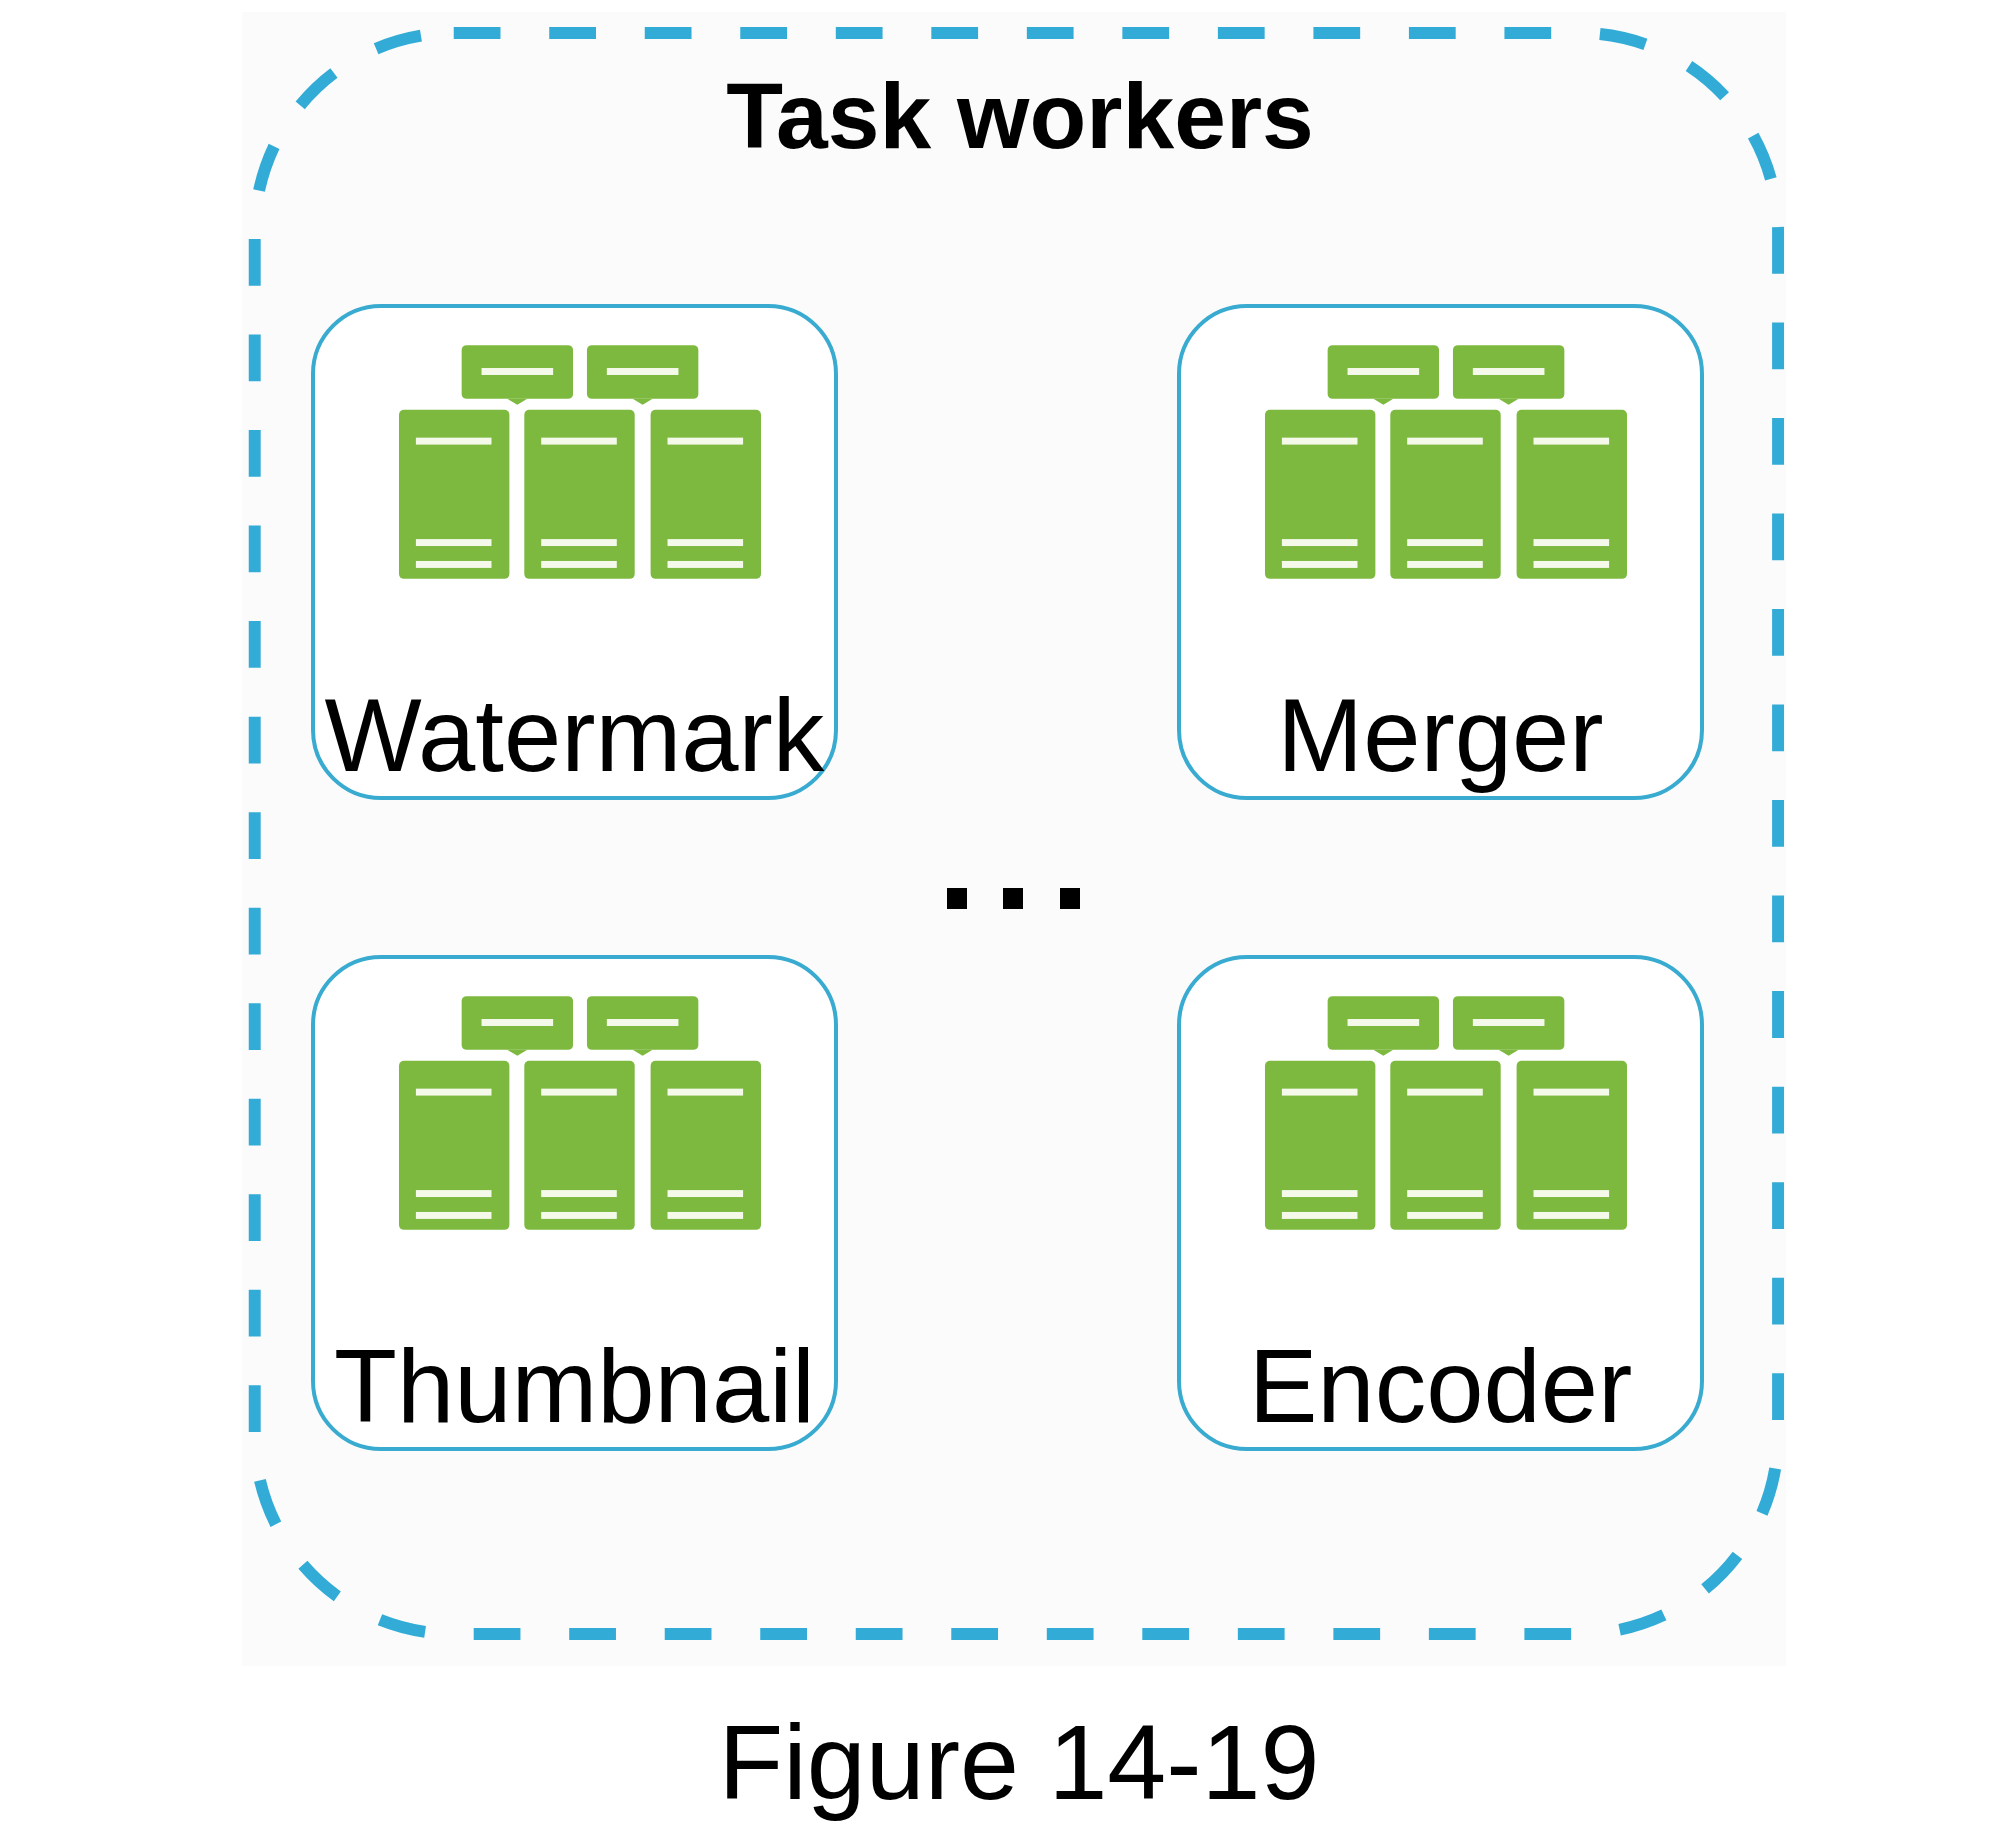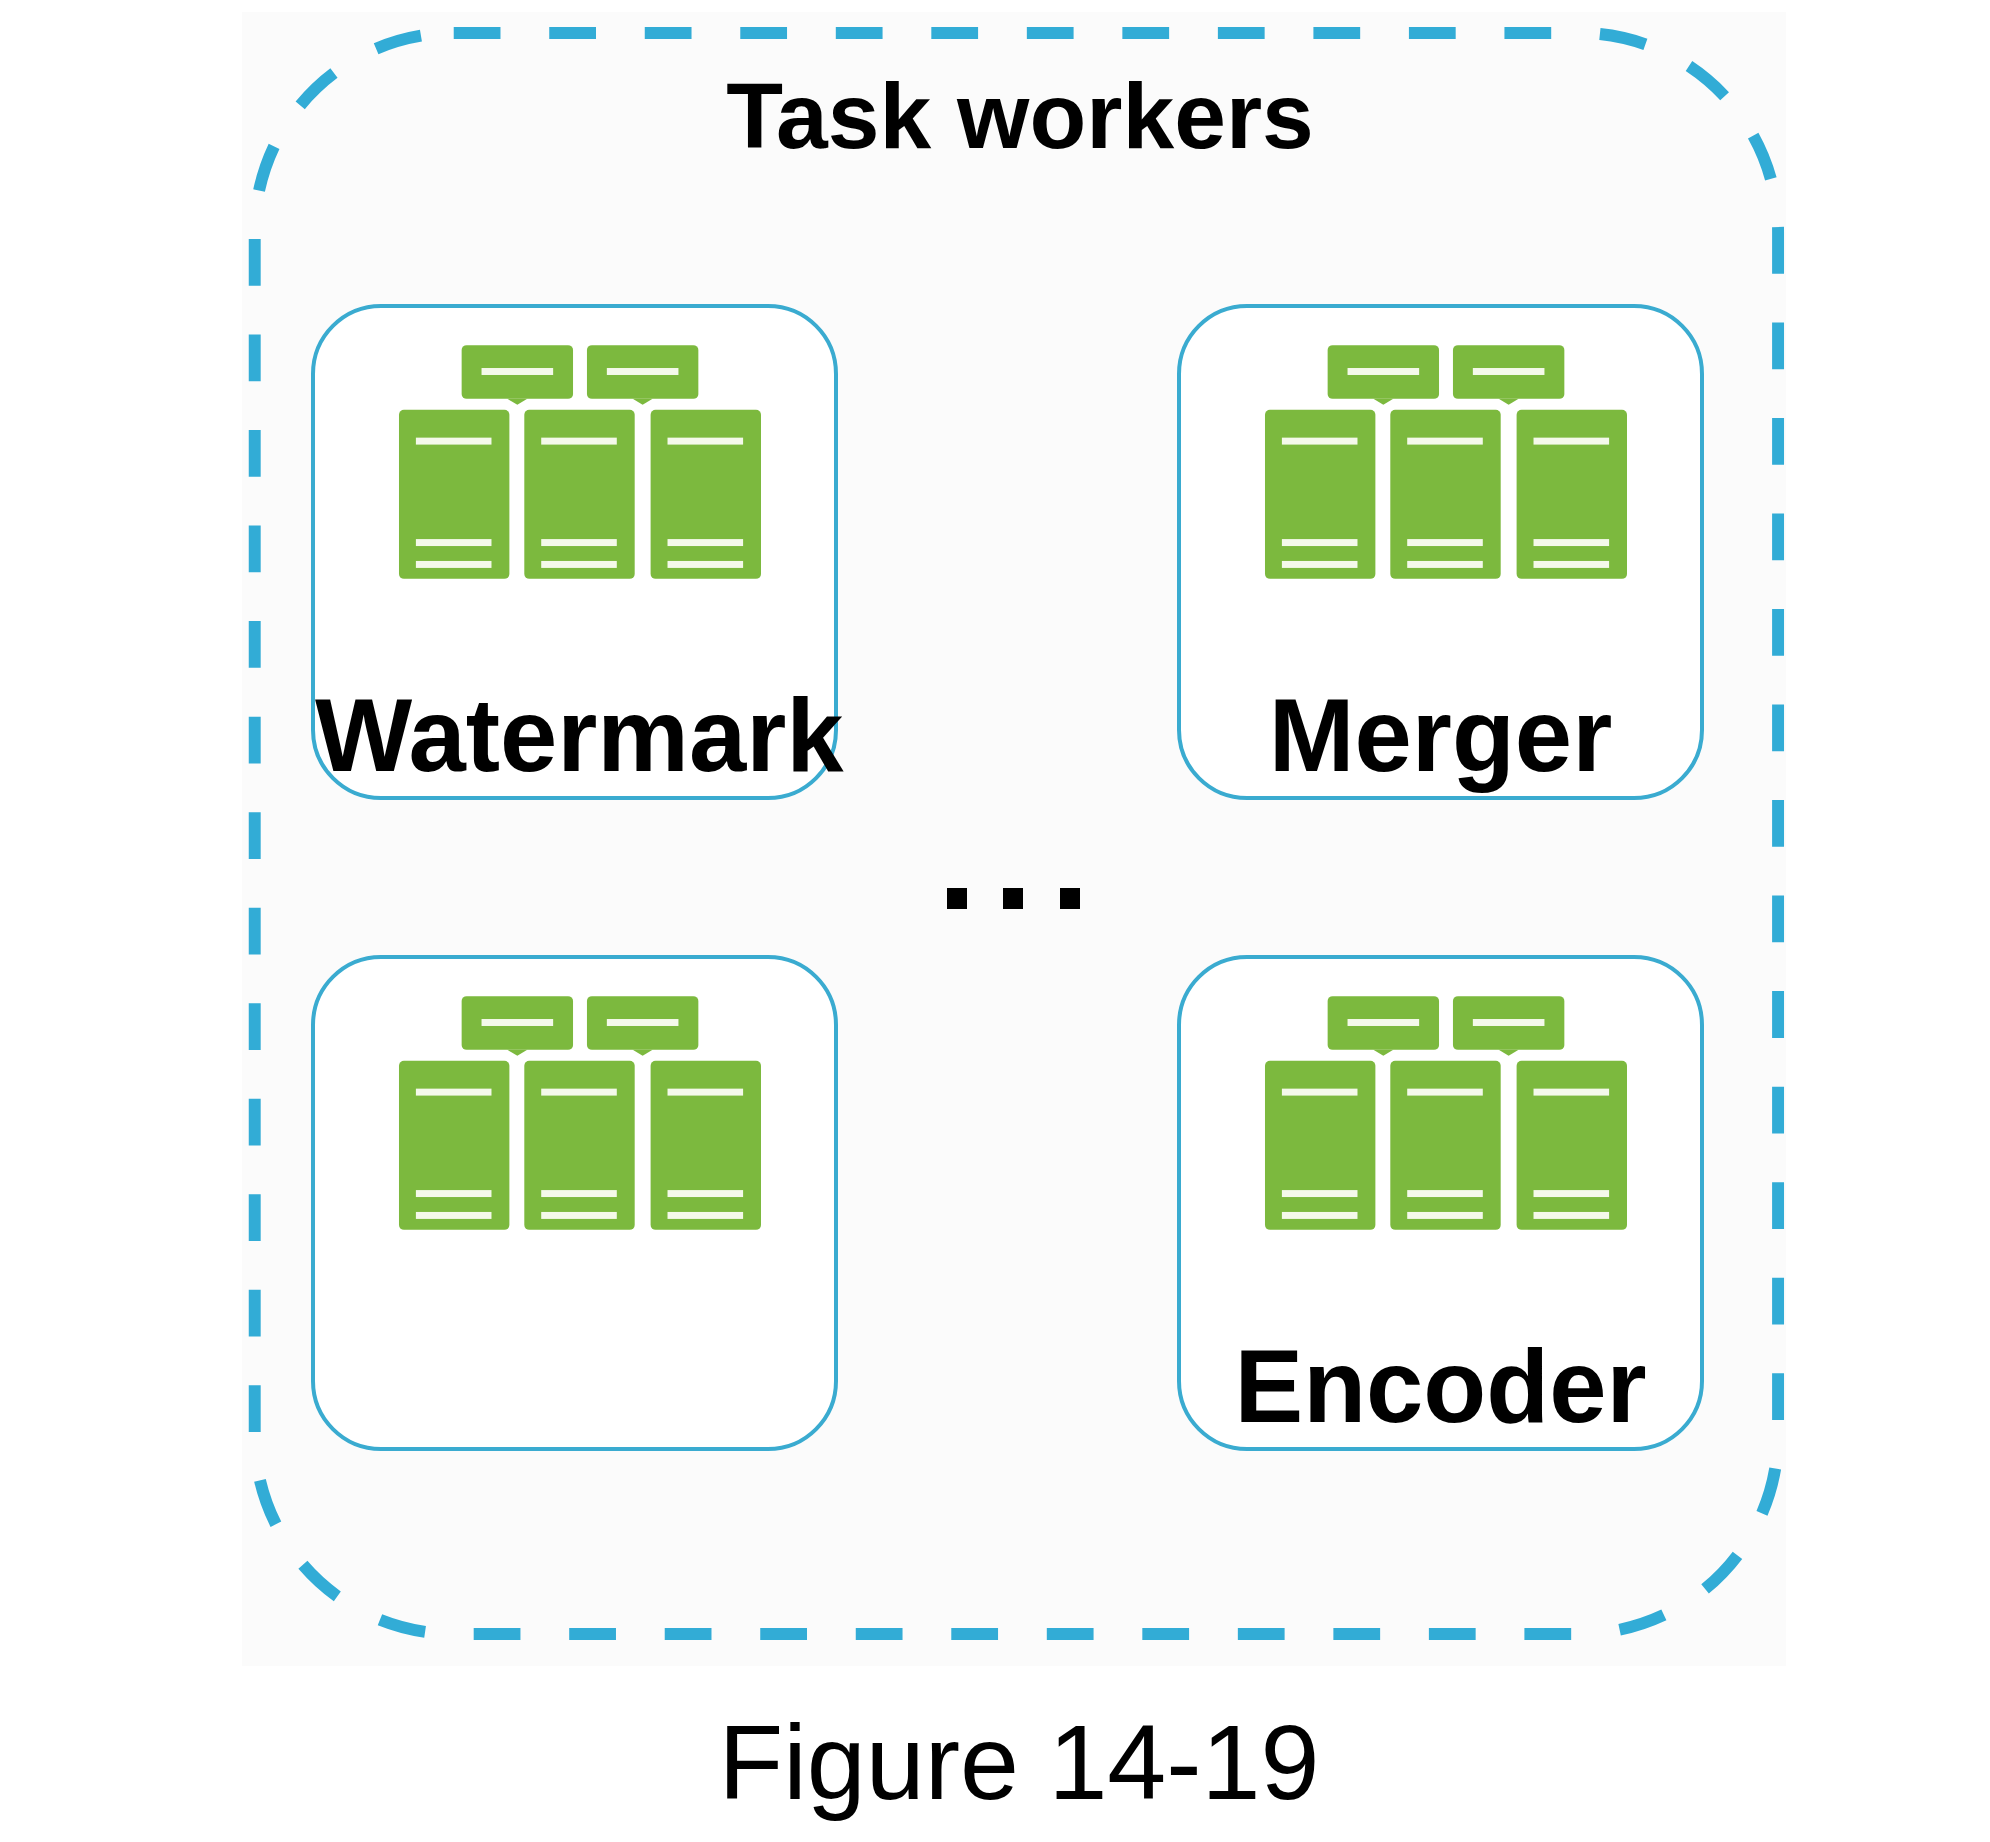--- a/index.html
+++ b/index.html
@@ -6,21 +6,21 @@
   body { width: 1990px; height: 1843px; position: relative; overflow: hidden;
          font-family: "Liberation Sans", sans-serif; }
   #panel { position: absolute; left: 242px; top: 12px; width: 1544px; height: 1654px; background: #fbfbfb; }
   svg#frame { position: absolute; left: 0; top: 0; }
   .title { position: absolute; left: 0; width: 2040px; top: 62px; text-align: center;
            font-weight: bold; font-size: 93px; line-height: 109px; color: #000; letter-spacing: 0px; }
   .worker { position: absolute; width: 527px; height: 496px; box-sizing: border-box;
             border: 4px solid #3aabd0; border-radius: 70px; background: #ffffff; }
   .icon { position: absolute; left: 82px; top: 35px; width: 364px; height: 239px; }
   .label { position: absolute; left: 0; width: 100%; text-align: center; top: 368px;
-           font-size: 103px; line-height: 119px; color: #000; white-space: nowrap; font-weight: bold; }
+           font-size: 103px; line-height: 119px; color: #000; white-space: nowrap; }
   .dot { position: absolute; width: 20px; height: 21px; background: #000; top: 888px; }
   .caption { position: absolute; left: 0; width: 2038px; text-align: center; top: 1703px;
              font-size: 106px; line-height: 119px; color: #000; }
 </style>
 </head>
 <body>
 
 <div id="panel"></div>
 
 <svg id="frame" width="1990" height="1843" viewBox="0 0 2000 1852">
@@ -91,20 +91,21 @@
       <rect x="19" y="219" width="76" height="7" fill="#f4f9ea"></rect>
       <rect x="128" y="67" width="111" height="170" rx="5" fill="#7cb93e"></rect>
       <rect x="145" y="95" width="76" height="7" fill="#f4f9ea"></rect>
       <rect x="145" y="197" width="76" height="7" fill="#f4f9ea"></rect>
       <rect x="145" y="219" width="76" height="7" fill="#f4f9ea"></rect>
       <rect x="255" y="67" width="111" height="170" rx="5" fill="#7cb93e"></rect>
       <rect x="272" y="95" width="76" height="7" fill="#f4f9ea"></rect>
       <rect x="272" y="197" width="76" height="7" fill="#f4f9ea"></rect>
       <rect x="272" y="219" width="76" height="7" fill="#f4f9ea"></rect>
     </svg>
+  <div class="label">Thumbnail</div>
 </div>
 
 <div class="worker" style="left:1177px; top:955px;">
   <svg class="icon server-icon" viewBox="0 0 366 240">
       <rect x="65" y="2" width="112" height="54" rx="5" fill="#7cb93e"></rect>
       <path d="M111 56 L121 62 L131 56 Z" fill="#7cb93e"></path>
       <rect x="85" y="25" width="72" height="7" fill="#f4f9ea"></rect>
       <rect x="191" y="2" width="112" height="54" rx="5" fill="#7cb93e"></rect>
       <path d="M237 56 L247 62 L257 56 Z" fill="#7cb93e"></path>
       <rect x="211" y="25" width="72" height="7" fill="#f4f9ea"></rect>

